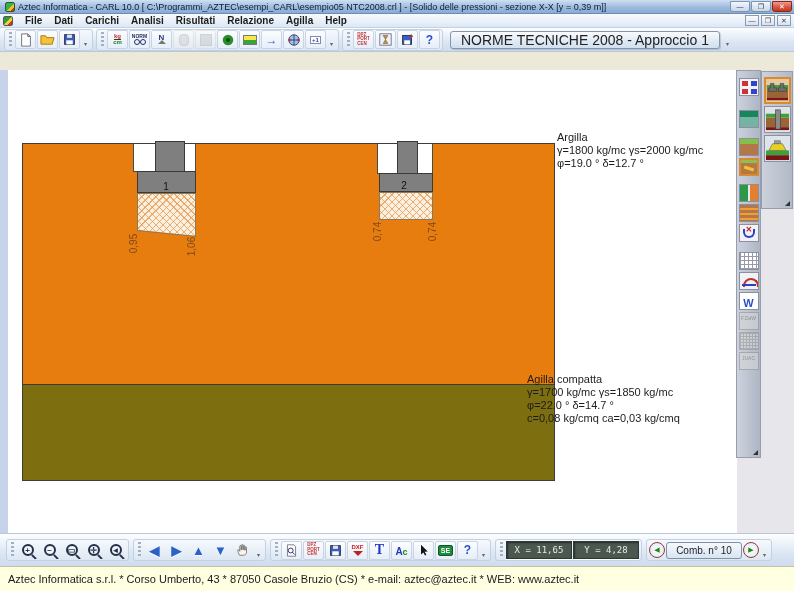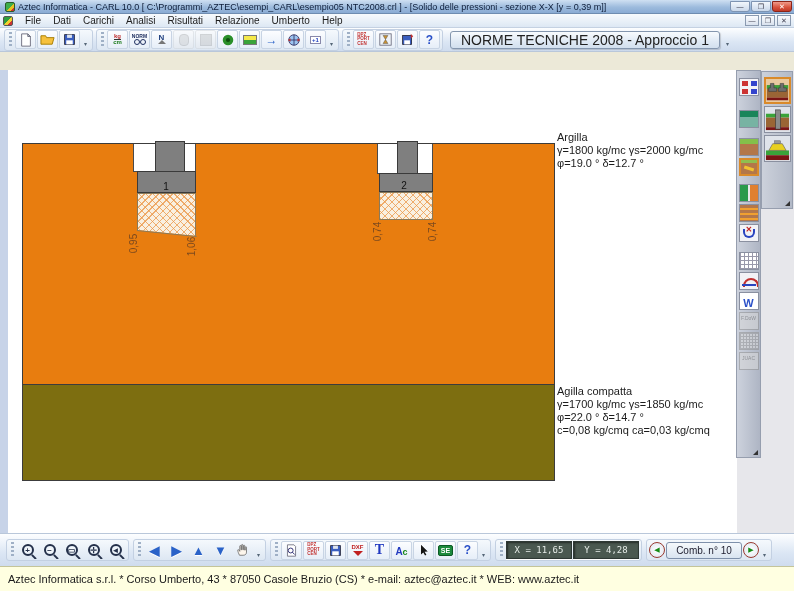--- a/index.html
+++ b/index.html
@@ -17,21 +17,21 @@
   .winbtns { display:flex; gap:1px; }
   .wbtn { width:20px; height:11px; border:1px solid #7e94b2; border-radius:0 0 3px 3px;
     background:linear-gradient(#f2f7fc,#c9d8ea); font-size:7px; line-height:9px; text-align:center; color:#334; }
   .wbtn.close { background:linear-gradient(#f09a8a,#d8513c 60%,#c03a28); border-color:#8c2418; color:#fff; }
 
   .menubar { position:absolute; left:0; top:14px; width:794px; height:14px;
     background:linear-gradient(#f7fafd,#dde8f4); display:flex; align-items:center; padding:0 3px;
     border-bottom:1px solid #c4d1e2; }
   .mdi-icon { width:10px; height:10px; margin-right:6px; border-radius:2px;
     background:linear-gradient(135deg,#2f9e3f 0 50%,#f0d030 50% 75%,#cc3333 75%); border:1px solid #555; }
-  .menu-item { font-size:10px; color:#1c1c1c; padding:1px 6px; cursor:default; }
+  .menu-item { font-size:10px; color:#1c1c1c; padding:1px 6px; cursor:default;font-weight:bold; }
   .mdibtns { margin-left:auto; display:flex; gap:2px; }
   .mdibtn { width:14px; height:11px; border:1px solid #8a9ab0; background:linear-gradient(#fbfcfe,#d9e2ee);
     font-size:7px; line-height:9px; text-align:center; color:#445; }
 
   
   .toolbar { position:absolute; left:0; top:28px; width:794px; height:24px;
     background:linear-gradient(#fdfeff,#dbe6f4 60%,#cfdcee); border-bottom:1px solid #b9c7da;
     display:flex; align-items:center; padding:0 4px; gap:3px; }
   .tgroup { display:flex; align-items:center; height:22px; padding:0 2px; gap:1px;
     background:linear-gradient(#f5f9fd,#dde7f3); border:1px solid #c3d0e2; border-radius:3px; }
@@ -190,21 +190,21 @@
   </div>
 
   <div class="menubar">
     <div class="mdi-icon"></div>
     <span class="menu-item">File</span>
     <span class="menu-item">Dati</span>
     <span class="menu-item">Carichi</span>
     <span class="menu-item">Analisi</span>
     <span class="menu-item">Risultati</span>
     <span class="menu-item">Relazione</span>
-    <span class="menu-item">Umberto</span>
+    <span class="menu-item">Agilla</span>
     <span class="menu-item">Help</span>
     <div class="mdibtns">
       <div class="mdibtn">—</div>
       <div class="mdibtn">❐</div>
       <div class="mdibtn">✕</div>
     </div>
   </div>
 
   <div class="toolbar">
     <div class="tgroup">
@@ -337,21 +337,21 @@
   <div class="flabel" style="left:398px; top:180px;">2</div>
   <div class="hatch" style="left:379px; top:192px; width:54px; height:28px;"></div>
   <div class="dim" style="left:360px; top:226px;">0,74</div>
   <div class="dim" style="left:415px; top:226px;">0,74</div>
 
   <div class="anno" style="left:557px; top:131px;">
     <div class="aname">Argilla</div>
     <div>γ=1800 kg/mc   γs=2000 kg/mc</div>
     <div>φ=19.0 °   δ=12.7 °</div>
   </div>
-  <div class="anno" style="left:557px; top:373px;margin-top:12px;">
+  <div class="anno" style="left:527px; top:373px;">
     <div class="aname">Agilla compatta</div>
     <div>γ=1700 kg/mc   γs=1850 kg/mc</div>
     <div>φ=22.0 °   δ=14.7 °</div>
     <div>c=0,08 kg/cmq  ca=0,03 kg/cmq</div>
   </div>
 
   <div class="side-strip">
     <div class="sicon s1"></div>
     <div class="sicon s2" style="margin-top:14px"></div>
     <div class="sicon s3" style="margin-top:10px"></div>

